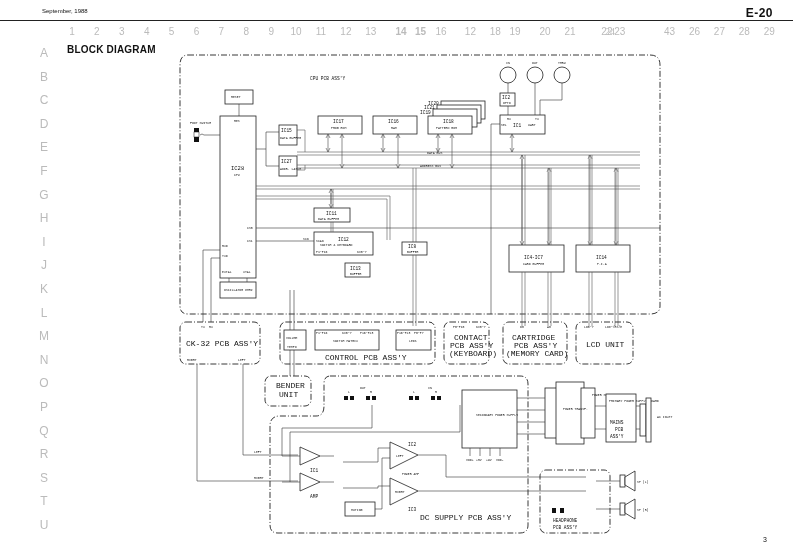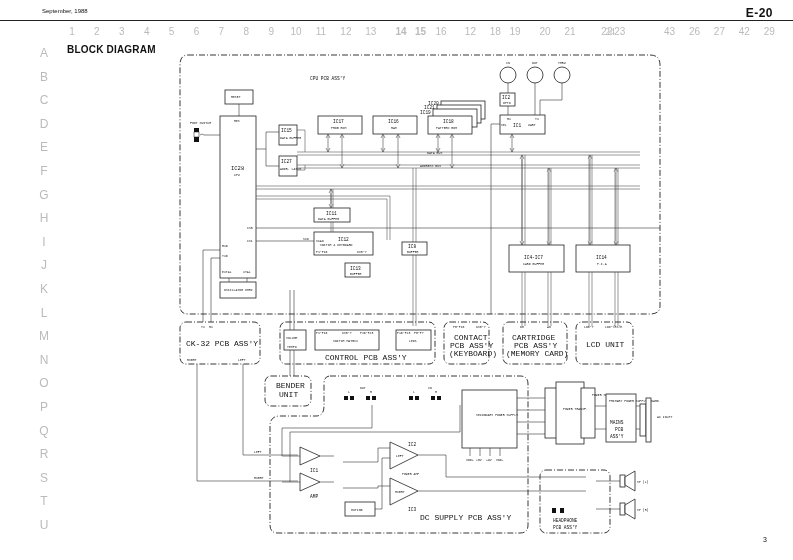--- a/index.html
+++ b/index.html
@@ -50,21 +50,21 @@
     <div class="col" style="left: 485.3px;">18</div>
     <div class="col" style="left: 505px; text-align: center;">19</div>
     <div class="col" style="left: 535.1px;">20</div>
     <div class="col" style="left: 560px;">21</div>
     <div class="col" style="left: 584.9px; margin-left: 12px;">22</div>
     <div class="col" style="left: 609.8px;">23</div>
     <div class="col" style="left: 600px; font-family: Liberation Serif, serif;">24</div>
     <div class="col" style="left: 659.6px;">43</div>
     <div class="col" style="left: 684.5px;">26</div>
     <div class="col" style="left: 709.4px;">27</div>
-    <div class="col" style="left: 734.3px;">42</div>
+    <div class="col" style="left: 734.3px;">28</div>
     <div class="col" style="left: 759.2px;">29</div>
   </div>
 <div id="rows">
     <div class="row" style="top: 46px;">A</div>
     <div class="row" style="top: 69.6px;">B</div>
     <div class="row" style="top: 93.2px;">C</div>
     <div class="row" style="top: 116.8px;">D</div>
     <div class="row" style="top: 140.4px;">E</div>
     <div class="row" style="top: 164px;">F</div>
     <div class="row" style="top: 187.6px;">G</div>

